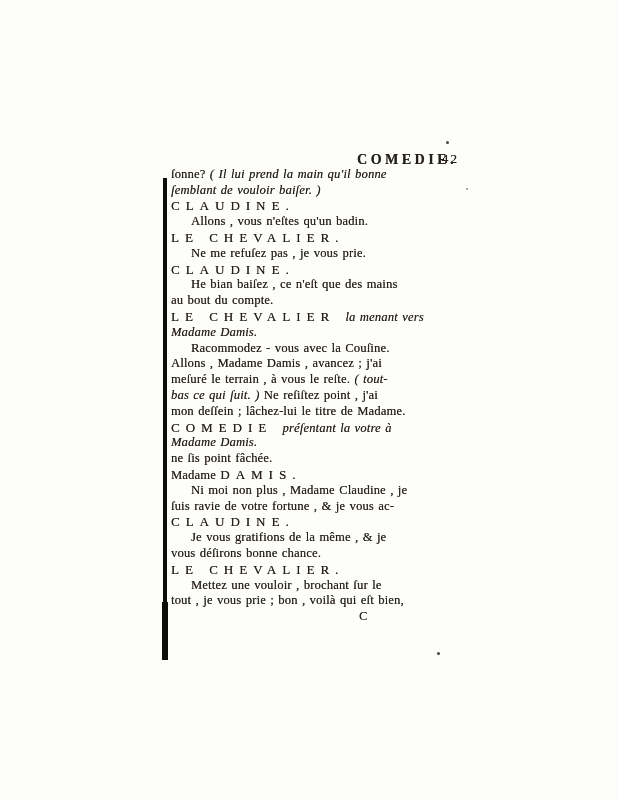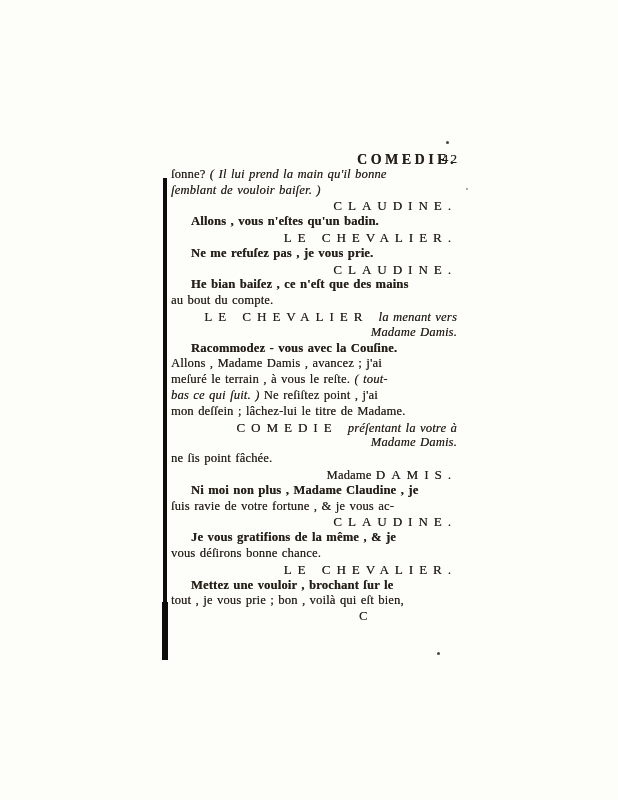--- a/index.html
+++ b/index.html
@@ -60,22 +60,22 @@
   .pagenum {
     position: absolute;
     right: -2px; top: 0;
     font-size: 13.5px;
     letter-spacing: 2px;
   }
   .line {
     height: 15.8px;
     white-space: nowrap;
   }
-  .line.c { text-align: right; }
-  .line.ind { text-indent: 20px; font-weight: bold; }
+  .line.c { text-align: left; }
+  .line.ind { text-indent: 20px; }
   .line.sig { text-indent: 188px; }
   .seg-r { font-style: normal; }
   .seg-i { font-style: italic; }
   .seg-c {
     font-size: 13px;
     letter-spacing: 6px;
   }
   .speck {
     position: absolute;
     background: #4a443c;

